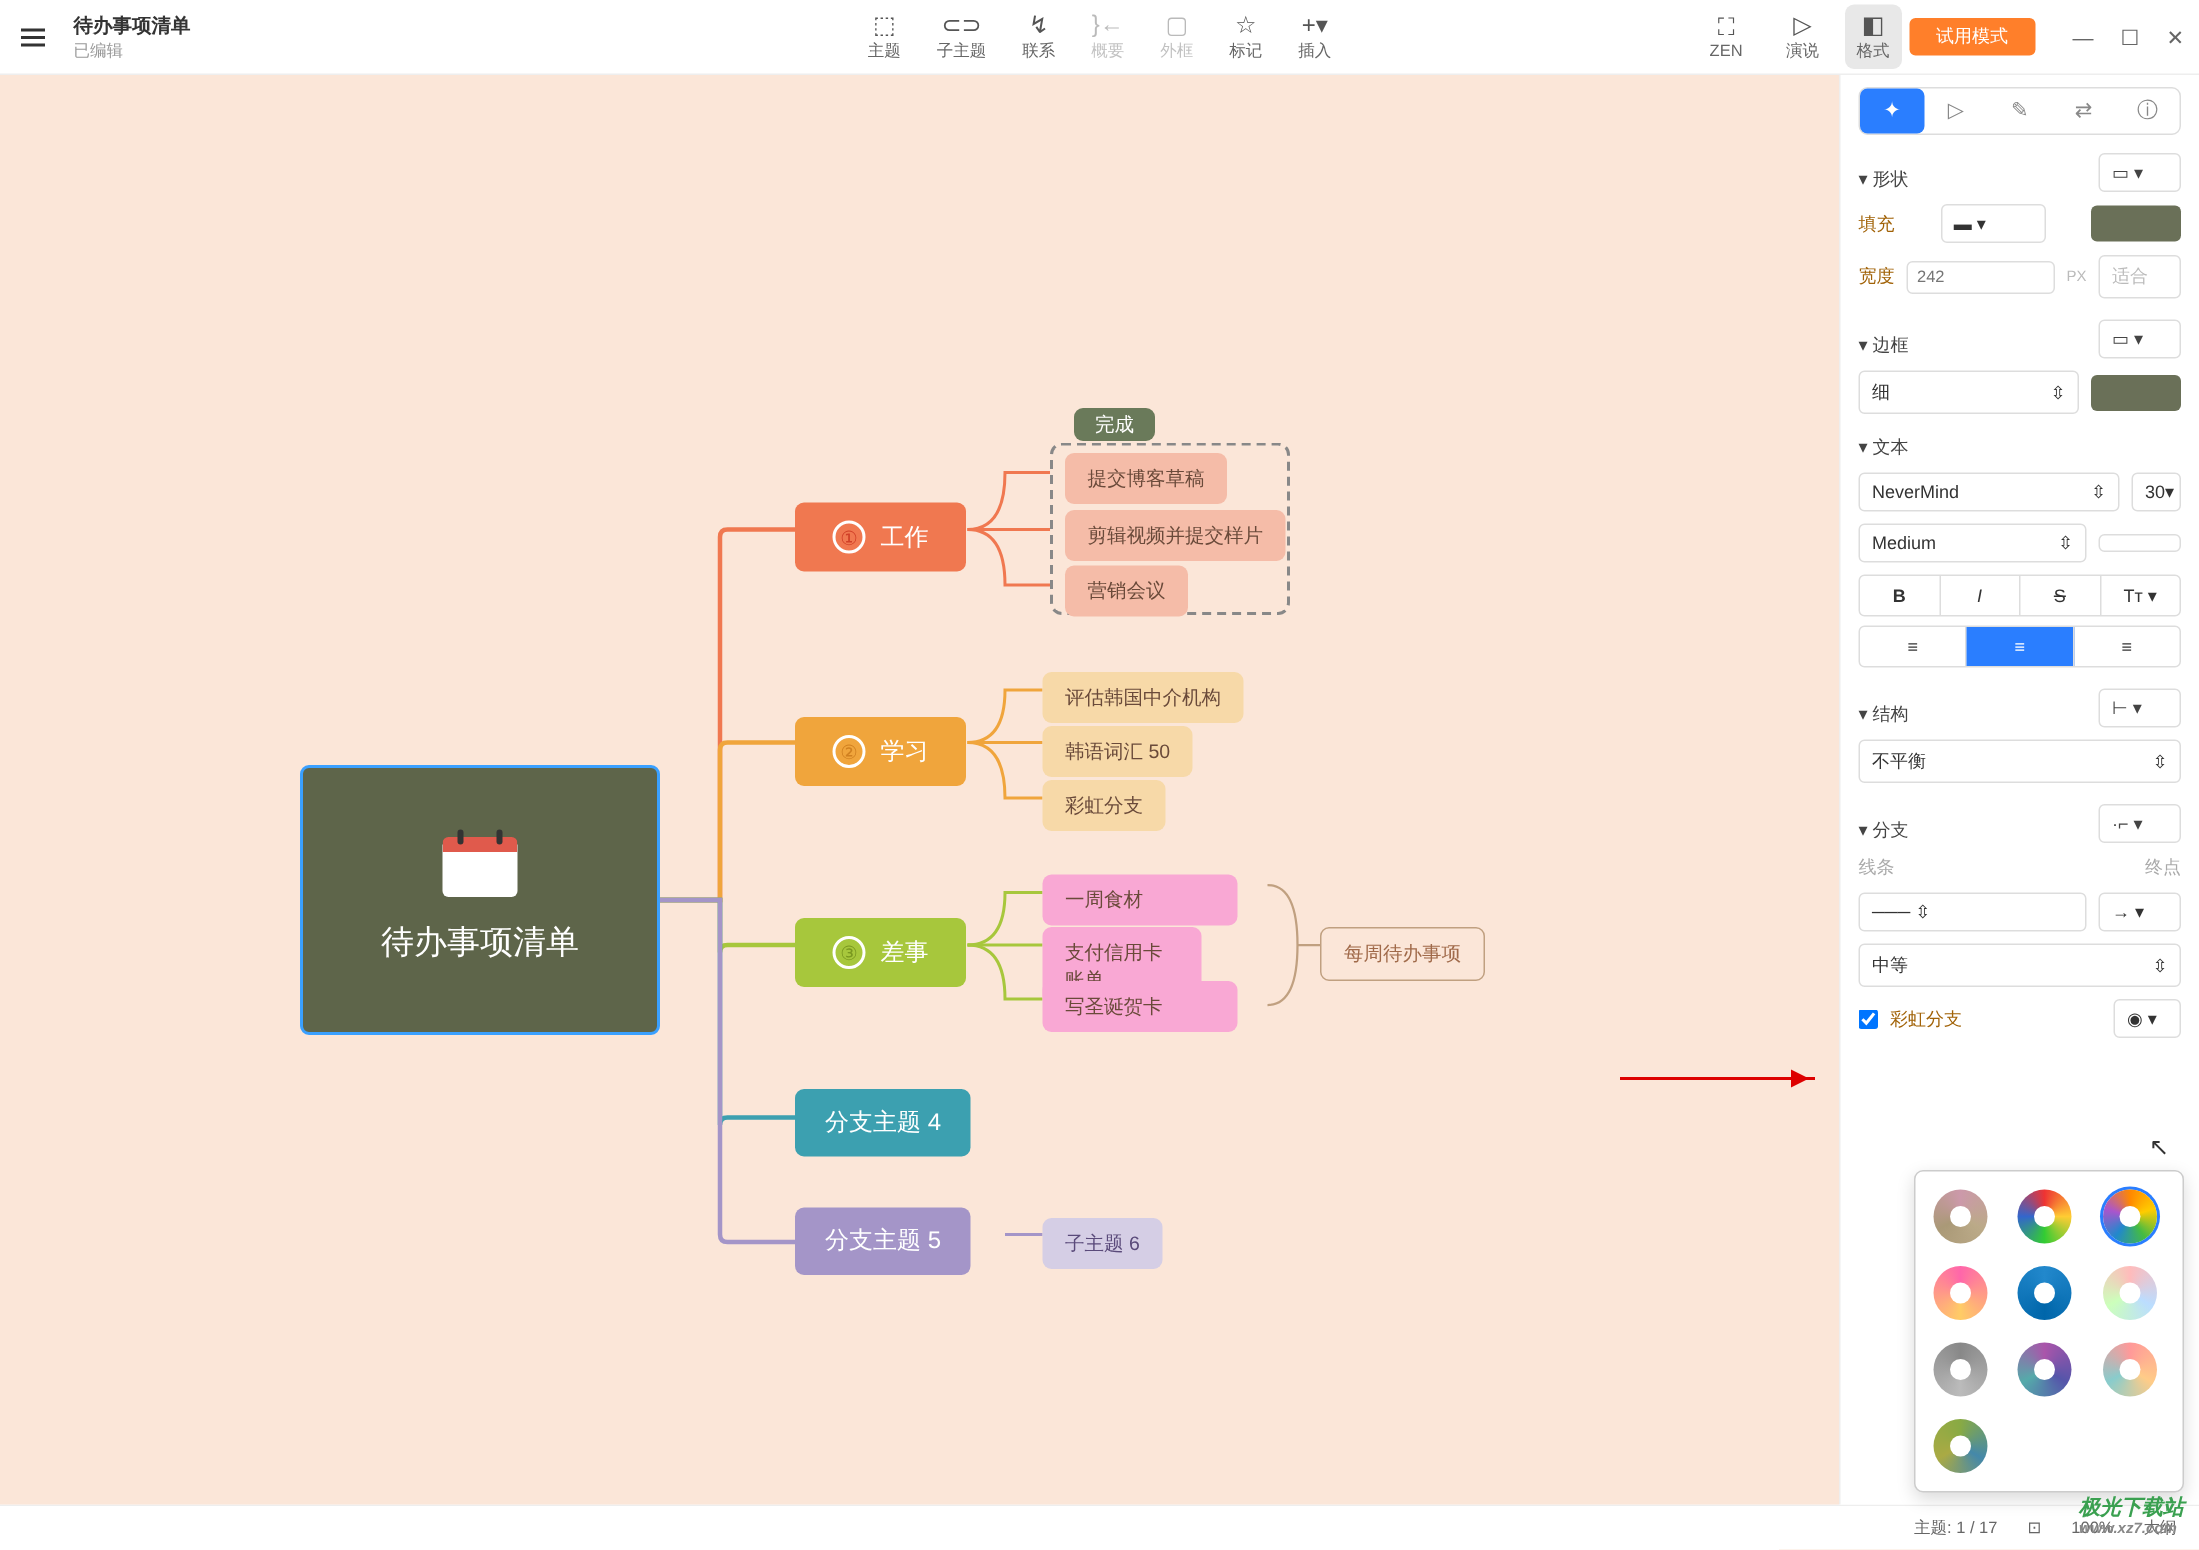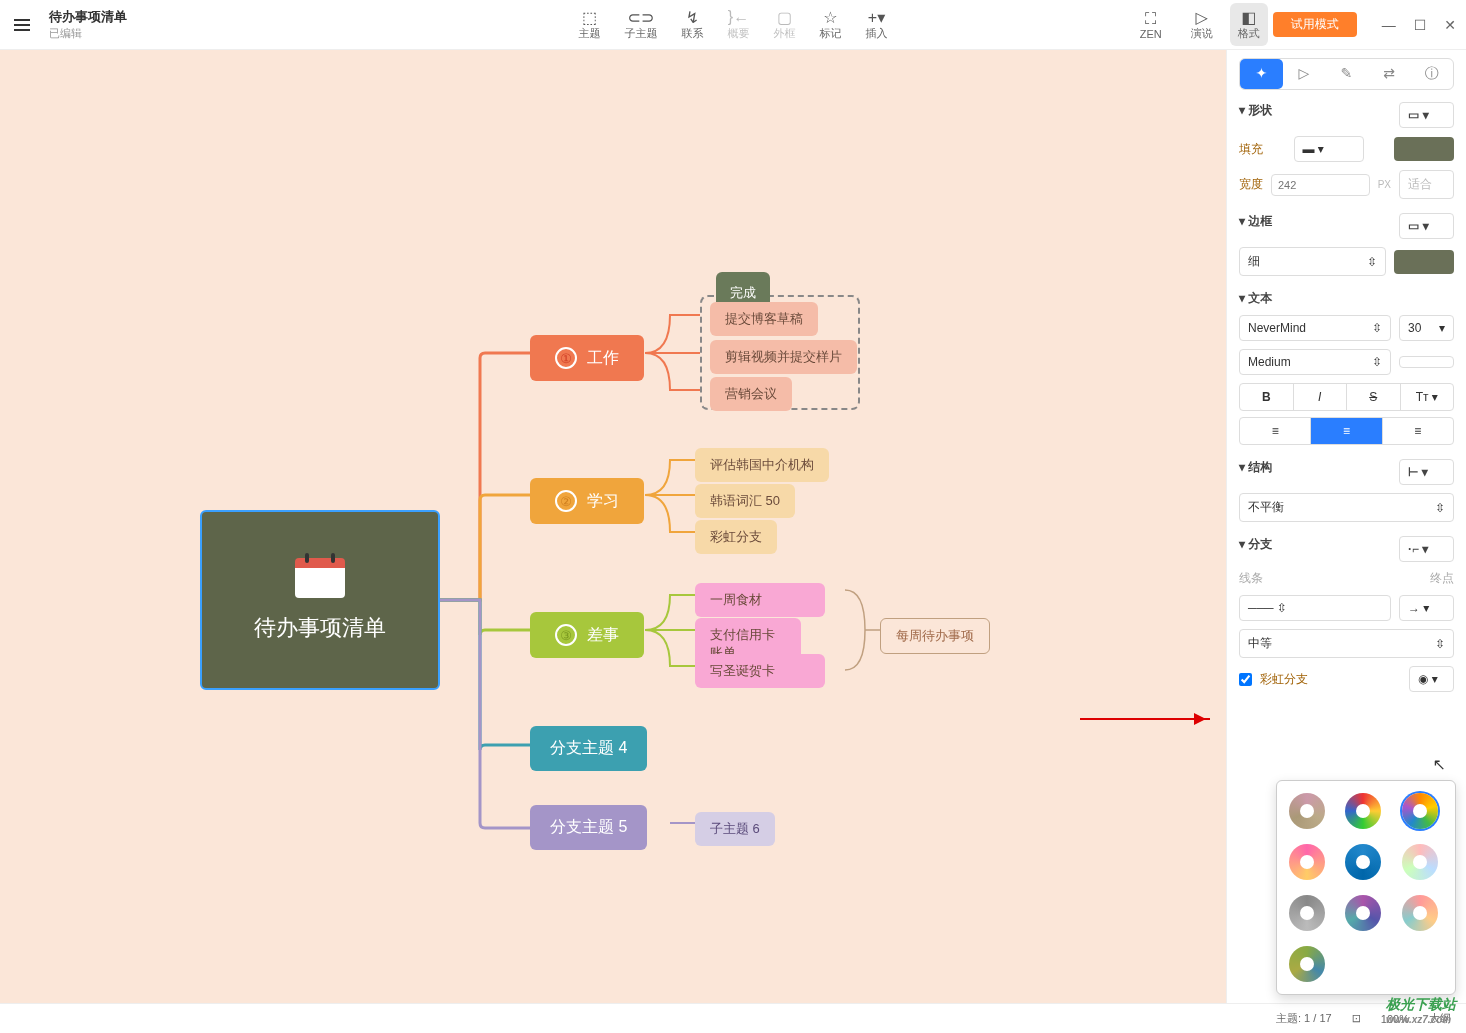--- a/index.html
+++ b/index.html
@@ -42,32 +42,32 @@
 .branch1 .num-circle { color: #d04028; border-color: #fff; }
 .branch2 .num-circle { color: #d08020; }
 .branch3 .num-circle { color: #7a9820; }
 
 .leaf { position: absolute; border-radius: 6px; padding: 8px 15px; font-size: 13px; color: #6a4a3a; }
 .l-work { background: #f5bca8; }
 .l-study { background: #f7d9a8; }
 .l-task { background: #f9a8d4; }
 .l-purple { background: #d5cee5; color: #5a4a7a; }
 .group-box { position: absolute; border: 2px dashed #888; border-radius: 8px; }
-.group-label { position: absolute; background: #6a7a5a; color: #fff; border-radius: 6px; padding: 12px 14px; font-size: 13px; }
+.group-label { position: absolute; background: #6a7a5a; color: #fff; border-radius: 6px; padding: 2px 14px; font-size: 13px; }
 .summary { position: absolute; border: 1px solid #c0a080; border-radius: 6px; padding: 8px 15px; font-size: 13px; color: #a06a4a; }
 
 
 svg.connectors { position: absolute; left: 0; top: 0; width: 100%; height: 100%; pointer-events: none; }
 
 
 .sp-tabs { display: flex; border: 1px solid #ddd; border-radius: 6px; margin-bottom: 12px; }
 .sp-tab { flex: 1; text-align: center; padding: 6px 0; font-size: 14px; color: #888; }
 .sp-tab.active { background: #2a7eff; color: #fff; border-radius: 5px; }
 .sp-section { margin-bottom: 14px; }
-.sp-head { display: flex; align-items: flex-start; justify-content: space-between; font-size: 12px; font-weight: bold; color: #444; margin-bottom: 8px; }
+.sp-head { display: flex; align-items: flex-end; justify-content: space-between; font-size: 12px; font-weight: normal; color: #444; margin-bottom: 8px; }
 .sp-row { display: flex; align-items: center; justify-content: space-between; margin-bottom: 8px; gap: 8px; }
 .sp-label { font-size: 12px; color: #a16207; }
 .sp-input { border: 1px solid #ddd; border-radius: 4px; padding: 4px 6px; font-size: 11px; flex: 1; }
 .sp-select { border: 1px solid #ddd; border-radius: 4px; padding: 5px 8px; font-size: 12px; background: #fff; display: flex; align-items: center; justify-content: space-between; }
 .color-swatch { width: 60px; height: 24px; background: #6a7058; border-radius: 4px; }
 .btn-group { display: flex; border: 1px solid #ddd; border-radius: 4px; }
 .btn-group > div { flex: 1; text-align: center; padding: 6px 0; border-right: 1px solid #ddd; }
 .btn-group > div:last-child { border-right: none; }
 .btn-group > div.active { background: #2a7eff; color: #fff; }
 
@@ -251,21 +251,21 @@
         <div class="color-swatch"></div>
       </div>
     </div>
 
     <div class="sp-section">
       <div class="sp-head">
           <span>▾ <span>文本</span></span>
         </div>
       <div class="sp-row">
         <div class="sp-select" style="flex:1"><span>NeverMind</span> ⇳</div>
-        <div class="sp-select" style="width:55px"><span>30</span> ▾</div>
+        <div class="sp-select" style="width:33px"><span>30</span> ▾</div>
       </div>
       <div class="sp-row">
         <div class="sp-select" style="flex:1"><span>Medium</span> ⇳</div>
         <div class="sp-select" style="width:55px"></div>
       </div>
       <div class="btn-group">
         <div><b>B</b></div>
         <div><i>I</i></div>
         <div><s>S</s></div>
         <div>Tт ▾</div>

